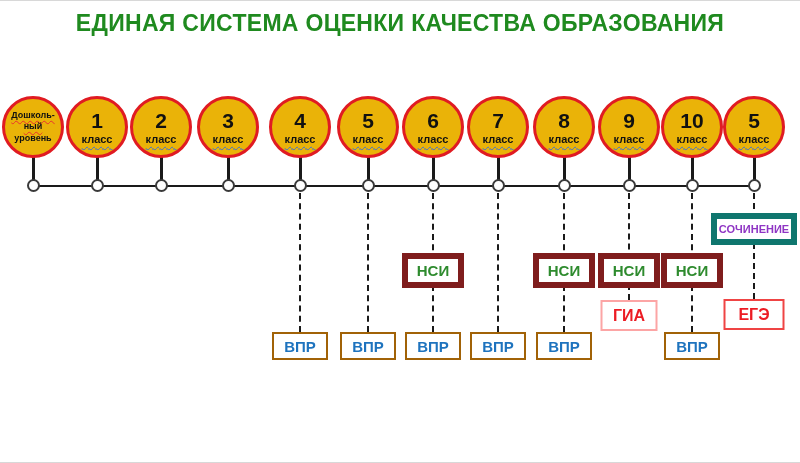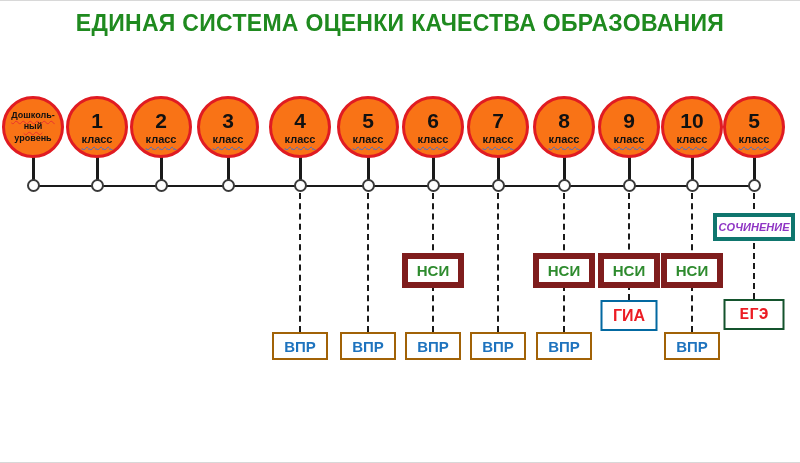--- a/index.html
+++ b/index.html
@@ -10,43 +10,43 @@
   .frame{position:absolute;inset:0;border-top:1px solid #d8d8d8;border-bottom:1px solid #d8d8d8;}
   .title{
     position:absolute;top:10px;left:0;width:800px;text-align:center;
     font-size:23px;font-weight:bold;color:#1f8a1f;letter-spacing:.3px;
   }
   .diagram{position:absolute;top:0;left:0;width:800px;height:463px;}
   .hline{position:absolute;top:185px;left:33px;width:721px;height:2px;background:#1a1a1a;}
   .col{position:absolute;top:0;width:0;height:463px;}
   .circle{
     position:absolute;top:96px;left:-31px;width:56px;height:56px;border:3px solid #e01b22;
-    border-radius:50%;background:#f97316;display:flex;flex-direction:column;align-items:center;
+    border-radius:50%;background:#eab308;display:flex;flex-direction:column;align-items:center;
     justify-content:center;text-align:center;z-index:2;
   }
   .num{font-size:21px;font-weight:bold;color:#111;line-height:22px;}
   .sub{font-size:11px;font-weight:bold;color:#111;margin-top:1px;line-height:12px;}
   .pre-line{font-size:9px;font-weight:bold;color:#111;line-height:11.5px;}
   .wavy-blue{text-decoration:underline wavy #3b6fd4 1px;text-underline-offset:3px;}
   .wavy-red{text-decoration:underline wavy #e8312e 1px;text-underline-offset:2px;}
   .stem{position:absolute;top:157px;left:-1.5px;width:3px;height:24px;background:#1a1a1a;}
   .node{
     position:absolute;top:179px;left:-6.5px;width:9px;height:9px;border:2px solid #3a3a3a;
     border-radius:50%;background:#fff;z-index:3;
   }
   .dash{position:absolute;left:-1px;width:0;border-left:2px dashed #1a1a1a;z-index:1;}
   .box{
     position:absolute;left:0;transform:translateX(-50%);background:#fff;z-index:4;
     display:flex;align-items:center;justify-content:center;font-weight:bold;white-space:nowrap;
   }
   .nsi{top:253px;width:50px;height:23px;border:6px solid #7f1d1d;color:#2e8b2e;font-size:15px;}
   .vpr{top:332px;width:52px;height:24px;border:2px solid #a16207;color:#1e73be;font-size:15px;}
-  .gia{top:300px;width:53px;height:27px;border:2px solid #0369a1;color:#ec1c24;font-size:16px;}
-  .ege{top:299px;width:57px;height:27px;border:2px solid #14532d;color:#ec1c24;font-size:16px;font-family:Liberation Mono, monospace;}
-  .essay{top:213px;width:74px;height:20px;border:4px solid #0f766e;color:#8f35c4;font-size:11px;font-style:italic;}
+  .gia{top:300px;width:53px;height:27px;border:2px solid #fca5a5;color:#ec1c24;font-size:16px;}
+  .ege{top:299px;width:57px;height:27px;border:2px solid #ef4444;color:#ec1c24;font-size:16px;}
+  .essay{top:213px;width:74px;height:20px;border:6px solid #0f766e;color:#8f35c4;font-size:11px;}
 </style>
 </head>
 <body>
 
 <div class="frame"></div>
 
 <div class="title">ЕДИНАЯ СИСТЕМА ОЦЕНКИ КАЧЕСТВА ОБРАЗОВАНИЯ</div>
 
 <div class="diagram">
   <div class="hline"></div>

